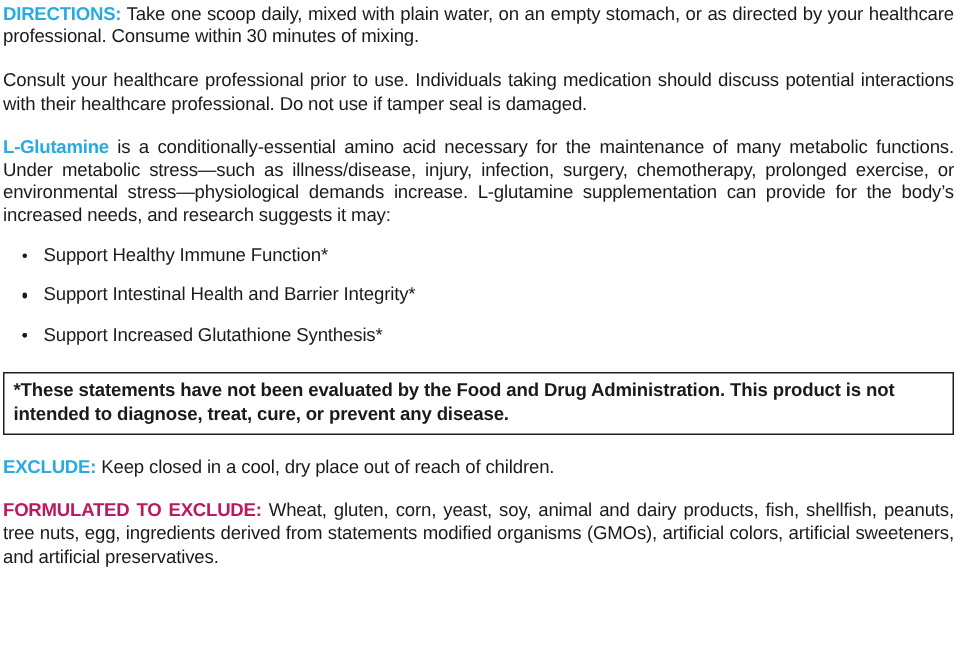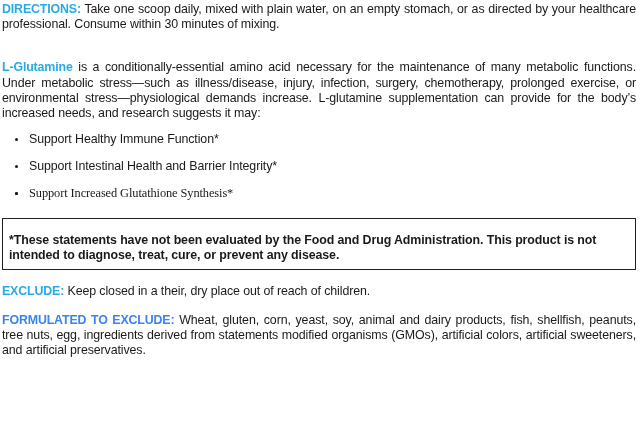--- a/index.html
+++ b/index.html
@@ -55,37 +55,37 @@
     list-style: none;
     margin: 0;
     padding: 0;
   }
   .bullets li {
     position: relative;
     padding-left: 27px;
     margin: 0 0 11.5px 0;
     line-height: 15.2px;
   }
-  .bullets li:last-child { margin-bottom: 0; font-family: Liberation Serif, serif; }
+  .bullets li:last-child { margin-bottom: 0; }
   .bullets li .dot {
     position: absolute;
     left: 13px;
     top: 6px;
     width: 3.2px;
     height: 3.2px;
     border-radius: 50%;
     background: #1a1a1a;
   }
 
   
   .fda-box {
     box-sizing: border-box;
     border: 1.3px solid #231f20;
     margin: 0;
-    padding: 14px 6px 5px 6px;
+    padding: 4px 6px 5px 6px;
     background: #ffffff;
   }
   .fda-box .fda-text {
     font-weight: bold;
     margin: 0;
     line-height: 15.4px;
     text-align: left;
     letter-spacing: -0.1px;
   }
 
@@ -98,20 +98,23 @@
 <body style="color: rgb(26, 26, 26); background: rgb(255, 255, 255);">
 
 <div class="page">
 
   <div class="blk-directions">
     <p class="txt para"><span class="head nowrap-head" style="color: rgb(41, 171, 226);">DIRECTIONS:</span><span> </span><span>Take one scoop daily, mixed with plain water, on an empty stomach, or as directed by your healthcare professional. Consume within 30 minutes of mixing.</span></p>
   </div>
 
   <div class="gap-1"></div>
 
+  <div>
+    <p class="txt para">Consult your healthcare professional prior to use. Individuals taking medication should discuss potential interactions with their healthcare professional. Do not use if tamper seal is damaged.</p>
+  </div>
 
   <div class="gap-2"></div>
 
   <div>
     <p class="txt para"><span class="head" style="color: rgb(41, 171, 226);">L-Glutamine</span><span> is a conditionally-essential amino acid necessary for the maintenance of many metabolic functions. Under metabolic stress—such as illness/disease, injury, infection, surgery, chemotherapy, prolonged exercise, or environmental stress—physiological demands increase. L-glutamine supplementation can provide for the body’s increased needs, and research suggests it may:</span></p>
   </div>
 
   <div class="gap-3"></div>
 
   <ul class="bullets txt">
@@ -123,22 +126,22 @@
 
   <div style="height:17px"></div>
 
   <div class="fda-box" style="border-color: rgb(35, 31, 32);">
     <p class="txt fda-text">*These statements have not been evaluated by the Food and Drug Administration. This product is not intended to diagnose, treat, cure, or prevent any disease.</p>
   </div>
 
   <div style="height:14px"></div>
 
   <div>
-    <p class="txt storage-line"><span class="head nowrap-head" style="color: rgb(41, 171, 226);">EXCLUDE:</span><span> Keep closed in a their, dry place out of reach of children.</span></p>
+    <p class="txt storage-line"><span class="head nowrap-head" style="color: rgb(41, 171, 226);">EXCLUDE:</span><span> Keep closed in a cool, dry place out of reach of children.</span></p>
   </div>
 
   <div style="height:14px"></div>
 
   <div>
-    <p class="txt formulated"><span class="head nowrap-head" style="color: #3b82f6;">FORMULATED TO EXCLUDE:</span><span> Wheat, gluten, corn, yeast, soy, animal and dairy products, fish, shellfish, peanuts, tree nuts, egg, ingredients derived from statements modified organisms (GMOs), artificial colors, artificial sweeteners, and artificial preservatives.</span></p>
+    <p class="txt formulated"><span class="head nowrap-head" style="color: #be185d;">FORMULATED TO EXCLUDE:</span><span> Wheat, gluten, corn, yeast, soy, animal and dairy products, fish, shellfish, peanuts, tree nuts, egg, ingredients derived from statements modified organisms (GMOs), artificial colors, artificial sweeteners, and artificial preservatives.</span></p>
   </div>
 
 </div>
 
 </body></html>

